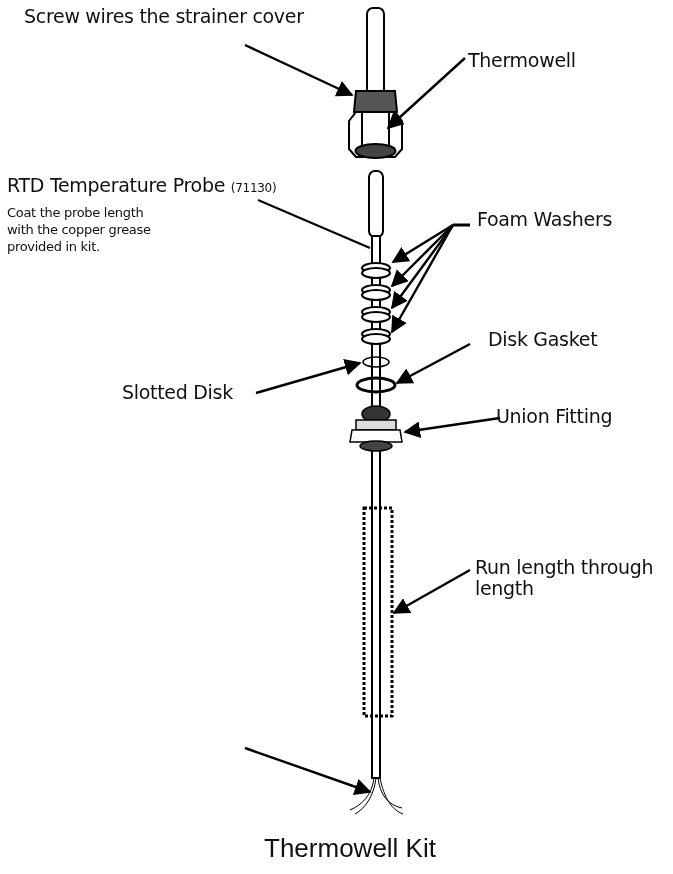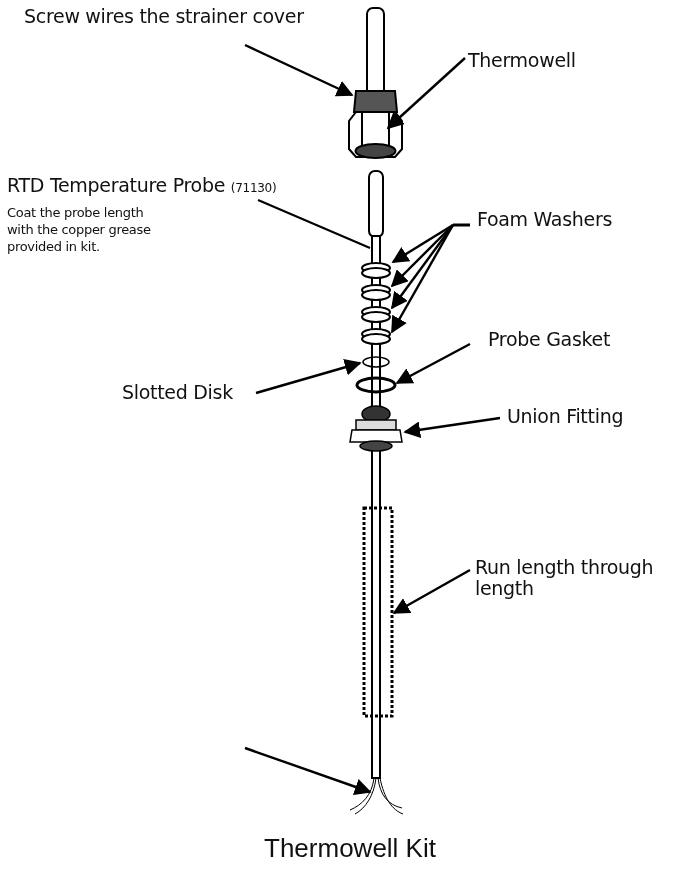--- a/index.html
+++ b/index.html
@@ -89,23 +89,23 @@
   <span>RTD Temperature Probe</span>
   <span class="small">(71130)</span>
 </div>
 <div class="lbl" style="left:7px;top:204px;line-height:17px;font-size:13px;">
   <div>Coat the probe length</div>
   <div>with the copper grease</div>
   <div>provided in kit.</div>
 </div>
 
 <div class="lbl" style="left:477px;top:209px;">Foam Washers</div>
-<div class="lbl" style="left:488px;top:329px;">Probe Gasket</div>
+<div class="lbl" style="left:488px;top:329px;">Disk Gasket</div>
 <div class="lbl" style="left:122px;top:382px;">Slotted Disk</div>
-<div class="lbl" style="left:507px;top:406px;">Union Fitting</div>
+<div class="lbl" style="left:496px;top:406px;">Union Fitting</div>
 
 <div class="lbl" style="left:475px;top:557px;">
   <div>Run length through</div>
   <div>length</div>
 </div>
 
 <div class="lbl" style="left:57px;top:708px;line-height:24px;">
 </div>
 
 <div class="title">Thermowell Kit</div>

